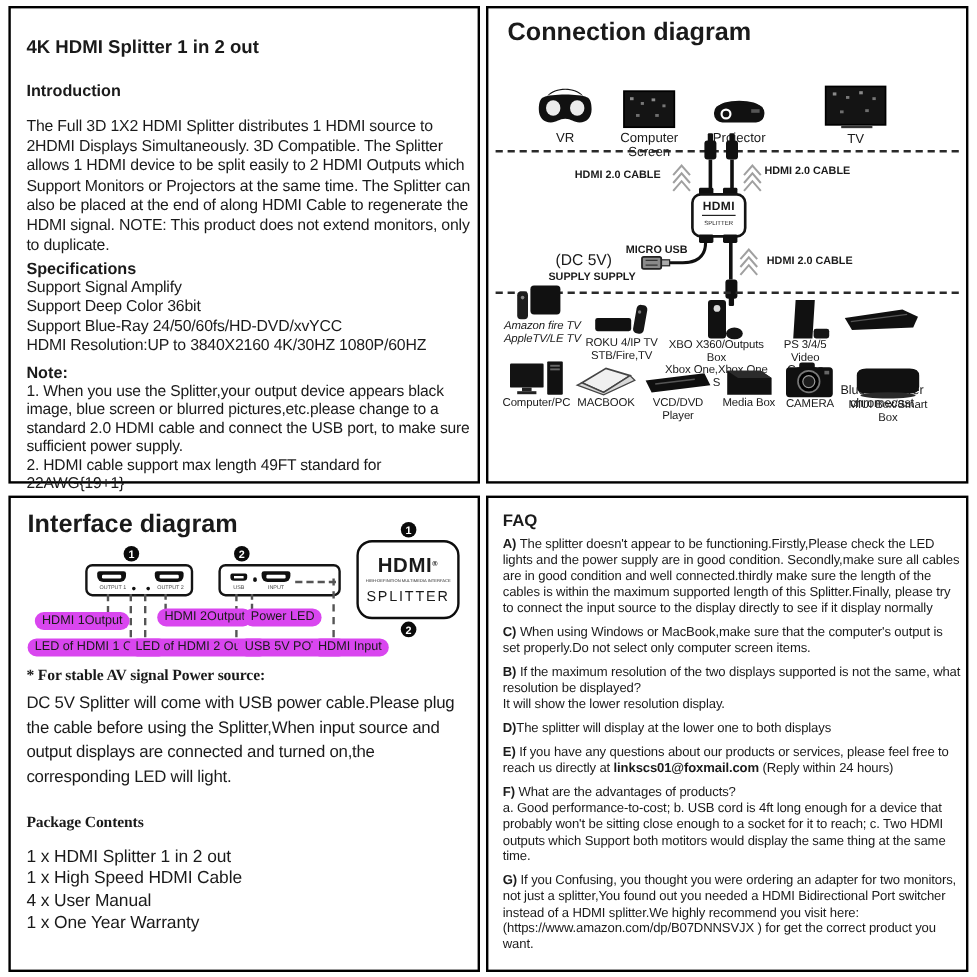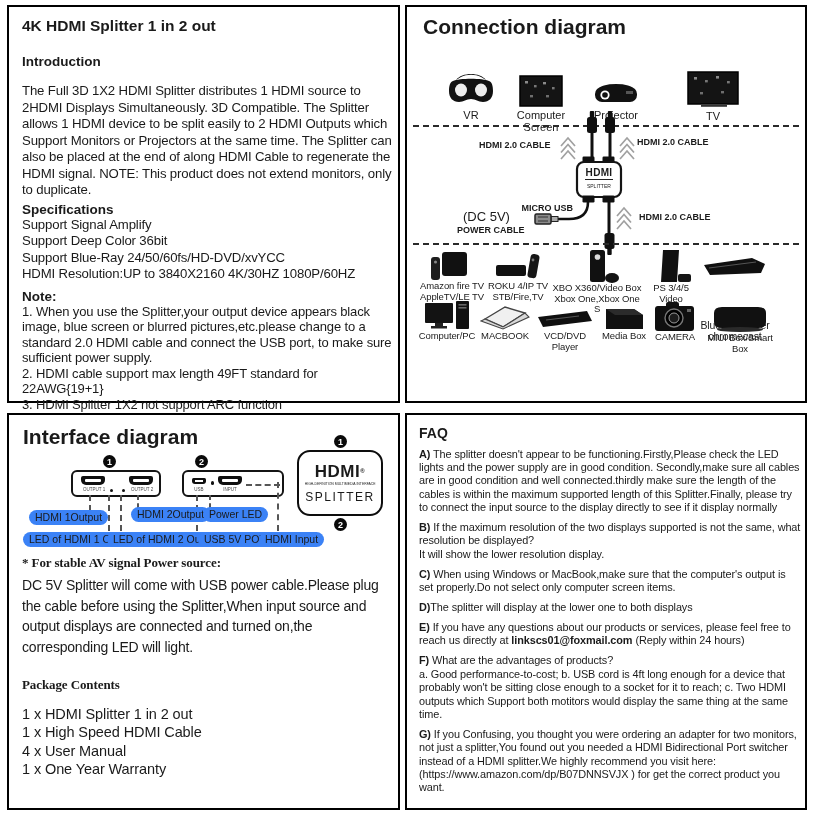--- a/index.html
+++ b/index.html
@@ -1,18 +1,18 @@
 <!DOCTYPE html>
 <html><head>
 <meta charset="utf-8">
 <style>
   html,body{margin:0;padding:0;background:#fff;}
   body{width:814px;height:814px;position:relative;font-family:"Liberation Sans",sans-serif;color:#1a1a1a;overflow:hidden;}
   .panel{position:absolute;background:#fff;border:2px solid #000;box-sizing:border-box;}
-  #p-product{left:7px;top:5px;width:393px;height:398px;padding:6px 6px 0 13px;}
+  #p-product{left:7px;top:5px;width:393px;height:398px;padding:20px 6px 0 13px;}
   #p-conn{left:405px;top:5px;width:402px;height:398px;}
   #p-iface{left:7px;top:413px;width:393px;height:397px;}
   #p-faq{left:405px;top:413px;width:402px;height:397px;padding:8px 4px 0 12px;}
   .abs{position:absolute;}
   
   .h-title{font-size:15.5px;font-weight:bold;margin-top:4px;}
   .h-sub{font-size:13.5px;font-weight:bold;}
   .body-txt{font-size:13.2px;line-height:16.5px;letter-spacing:-0.15px;}
   #p-product .h-sub.intro{margin-top:19px;}
   #p-product .intro-body{margin-top:14px;width:375px;}
@@ -34,21 +34,21 @@
   .micro-t{font-size:10px;transform:scale(.5);transform-origin:center;white-space:nowrap;}
   
   .dev{position:absolute;border:2px solid #141414;border-radius:6px;background:#fff;box-sizing:border-box;}
   .hport{position:absolute;width:24px;height:9px;background:#0f0f0f;border-radius:2px 2px 5px 5px;}
   .hport:after{content:"";position:absolute;left:4px;top:3px;right:4px;height:3px;background:#fff;border-radius:1px;}
   .mport{position:absolute;width:14px;height:6px;background:#0f0f0f;border-radius:1.5px 1.5px 3px 3px;}
   .mport:after{content:"";position:absolute;left:3px;top:2px;right:3px;height:2px;background:#fff;}
   .led{position:absolute;width:3.5px;height:3.5px;border-radius:50%;background:#111;}
   .plabel{position:absolute;width:40px;text-align:center;font-size:9px;color:#444;transform:scale(.5);transform-origin:center top;white-space:nowrap;}
   .numc{position:absolute;width:13px;height:13px;border-radius:50%;background:#0a0a0a;color:#fff;font-size:9px;font-weight:bold;display:flex;align-items:center;justify-content:center;}
-  .pill{position:absolute;background:#3b82f6;border-radius:8px;font-size:10.5px;padding:1px 6px 2px;white-space:nowrap;color:#1a1a1a;}
+  .pill{position:absolute;background:#d946ef;border-radius:8px;font-size:10.5px;padding:1px 6px 2px;white-space:nowrap;color:#1a1a1a;}
   .vdash{position:absolute;width:0;border-left:2px dashed #555;}
   .hdash{position:absolute;height:0;border-top:2px dashed #555;}
   .prodbox{position:absolute;border:2.6px solid #0d0d0d;border-radius:13px;background:#fff;display:flex;flex-direction:column;align-items:center;justify-content:center;box-sizing:border-box;}
   .hdmi-logo{font-size:17px;font-weight:bold;letter-spacing:.5px;line-height:17px;}
   .hdmi-reg{font-size:6px;vertical-align:top;}
   .hdmi-tag{font-size:9px;transform:scale(.38);transform-origin:center;white-space:nowrap;color:#222;margin:-1px 0 0;}
   .hdmi-name{font-size:12px;letter-spacing:1.5px;margin-top:1px;}
   .pwr-head{font-size:13px;font-weight:bold;letter-spacing:-0.1px;font-family:Liberation Serif, serif;}
   .pwr-body{font-size:14px;line-height:20.5px;letter-spacing:-0.2px;width:377px;}
   .pkg-item{font-size:14.5px;line-height:18.4px;letter-spacing:-0.1px;}
@@ -178,26 +178,26 @@
   <div class="abs conn-box-txt" style="left:170px;top:155px;width:44px;height:35px;">
     <div class="conn-logo">HDMI</div>
     <div class="conn-divider"></div>
     <div class="micro-t">SPLITTER</div>
   </div>
 
   <div class="cable-label abs" style="left:72px;top:133px;">HDMI 2.0 CABLE</div>
   <div class="cable-label abs" style="left:230px;top:130px;">HDMI 2.0 CABLE</div>
   <div class="cable-label abs" style="left:100px;top:196px;width:66px;text-align:right;">MICRO USB</div>
   <div class="abs" style="left:56px;top:202px;font-size:13px;">(DC 5V)</div>
-  <div class="cable-label abs" style="left:50px;top:218px;">POWER CABLE</div>
+  <div class="cable-label abs" style="left:50px;top:218px;">SUPPLY SUPPLY</div>
   <div class="cable-label abs" style="left:232px;top:205px;">HDMI 2.0 CABLE</div>
 
   <div class="dash-h abs" style="left:6px;top:236px;width:386px;"></div>
 
-  <div class="src-block" style="left:12px;top:242px;width:66px;">
+  <div class="src-block" style="left:12px;top:228px;width:66px;font-style:italic;">
     <svg width="46" height="32" viewBox="0 0 46 32">
       <rect x="2" y="8" width="9" height="23" rx="3" fill="#1d1d1d"></rect>
         <circle cx="6.5" cy="13" r="1.5" fill="#888"></circle>
       <rect x="13" y="3" width="25" height="24" rx="3" fill="#111"></rect>
     </svg>
     <div class="src-label">Amazon fire TV</div>
     <div class="src-label">AppleTV/LE TV</div>
   </div>
   <div class="src-block" style="left:80px;top:242px;width:62px;">
     <svg width="46" height="32" viewBox="0 0 46 32">
@@ -207,21 +207,21 @@
     </svg>
     <div class="src-label">ROKU 4/IP TV</div>
     <div class="src-label">STB/Fire,TV</div>
   </div>
   <div class="src-block" style="left:144px;top:242px;width:92px;">
     <svg width="46" height="34" viewBox="0 0 46 34">
       <rect x="16" y="1" width="15" height="32" rx="2.5" fill="#111"></rect>
       <circle cx="23.5" cy="8" r="2.8" fill="#fff" opacity=".85"></circle>
       <ellipse cx="38" cy="29" rx="7" ry="5" fill="#141414"></ellipse>
     </svg>
-    <div class="src-label">XBO X360/Video Box</div>
+    <div class="src-label">XBO X360/Outputs Box</div>
     <div class="src-label">Xbox One,Xbox One S</div>
   </div>
   <div class="src-block" style="left:238px;top:242px;width:52px;">
     <svg width="44" height="34" viewBox="0 0 44 34">
       <path d="M14 1 L30 1 L28 33 L12 33 Z" fill="#111"></path>
       <rect x="29" y="25" width="13" height="8" rx="2" fill="#161616"></rect>
     </svg>
     <div class="src-label">PS 3/4/5</div>
     <div class="src-label">Video Games</div>
   </div>
@@ -341,21 +341,21 @@
     <div class="pkg-item">1 x HDMI Splitter 1 in 2 out</div>
     <div class="pkg-item">1 x High Speed HDMI Cable</div>
     <div class="pkg-item">4 x User Manual</div>
     <div class="pkg-item">1 x One Year Warranty</div>
   </div>
 </div>
 
 <div class="panel" id="p-faq">
   <div class="faq-title">FAQ</div>
   <div class="faq-item"><b>A)</b> <span class="prelines">The splitter doesn't appear to be functioning.Firstly,Please check the LED lights and the power supply are in good condition. Secondly,make sure all cables are in good condition and well connected.thirdly make sure the length of the cables is within the maximum supported length of this Splitter.Finally, please try to connect the input source to the display directly to see if it display normally</span></div>
+  <div class="faq-item"><b>C)</b> <span class="prelines">When using Windows or MacBook,make sure that the computer's output is set properly.Do not select only computer screen items.</span></div>
   <div class="faq-item"><b>B)</b> <span class="prelines">If the maximum resolution of the two displays supported is not the same, what resolution be displayed?
 It will show the lower resolution display.</span></div>
-  <div class="faq-item"><b>C)</b> <span class="prelines">When using Windows or MacBook,make sure that the computer's output is set properly.Do not select only computer screen items.</span></div>
   <div class="faq-item"><b>D)</b><span class="prelines">The splitter will display at the lower one to both displays</span></div>
   <div class="faq-item"><b>E)</b> <span class="prelines">If you have any questions about our products or services, please feel free to reach us directly at </span><b>linkscs01@foxmail.com</b><span class="prelines"> (Reply within 24 hours)</span></div>
   <div class="faq-item"><b>F)</b> <span class="prelines">What are the advantages of products?
 a. Good performance-to-cost; b. USB cord is 4ft long enough for a device that probably won't be sitting close enough to a socket for it to reach; c. Two HDMI outputs which Support both motitors would display the same thing at the same time.</span></div>
   <div class="faq-item"><b>G)</b> <span class="prelines">If you Confusing, you thought you were ordering an adapter for two monitors, not just a splitter,You found out you needed a HDMI Bidirectional Port switcher instead of a HDMI splitter.We highly recommend you visit here: (https://www.amazon.com/dp/B07DNNSVJX ) for get the correct product you want.</span></div>
 </div>
 
 </body></html>

